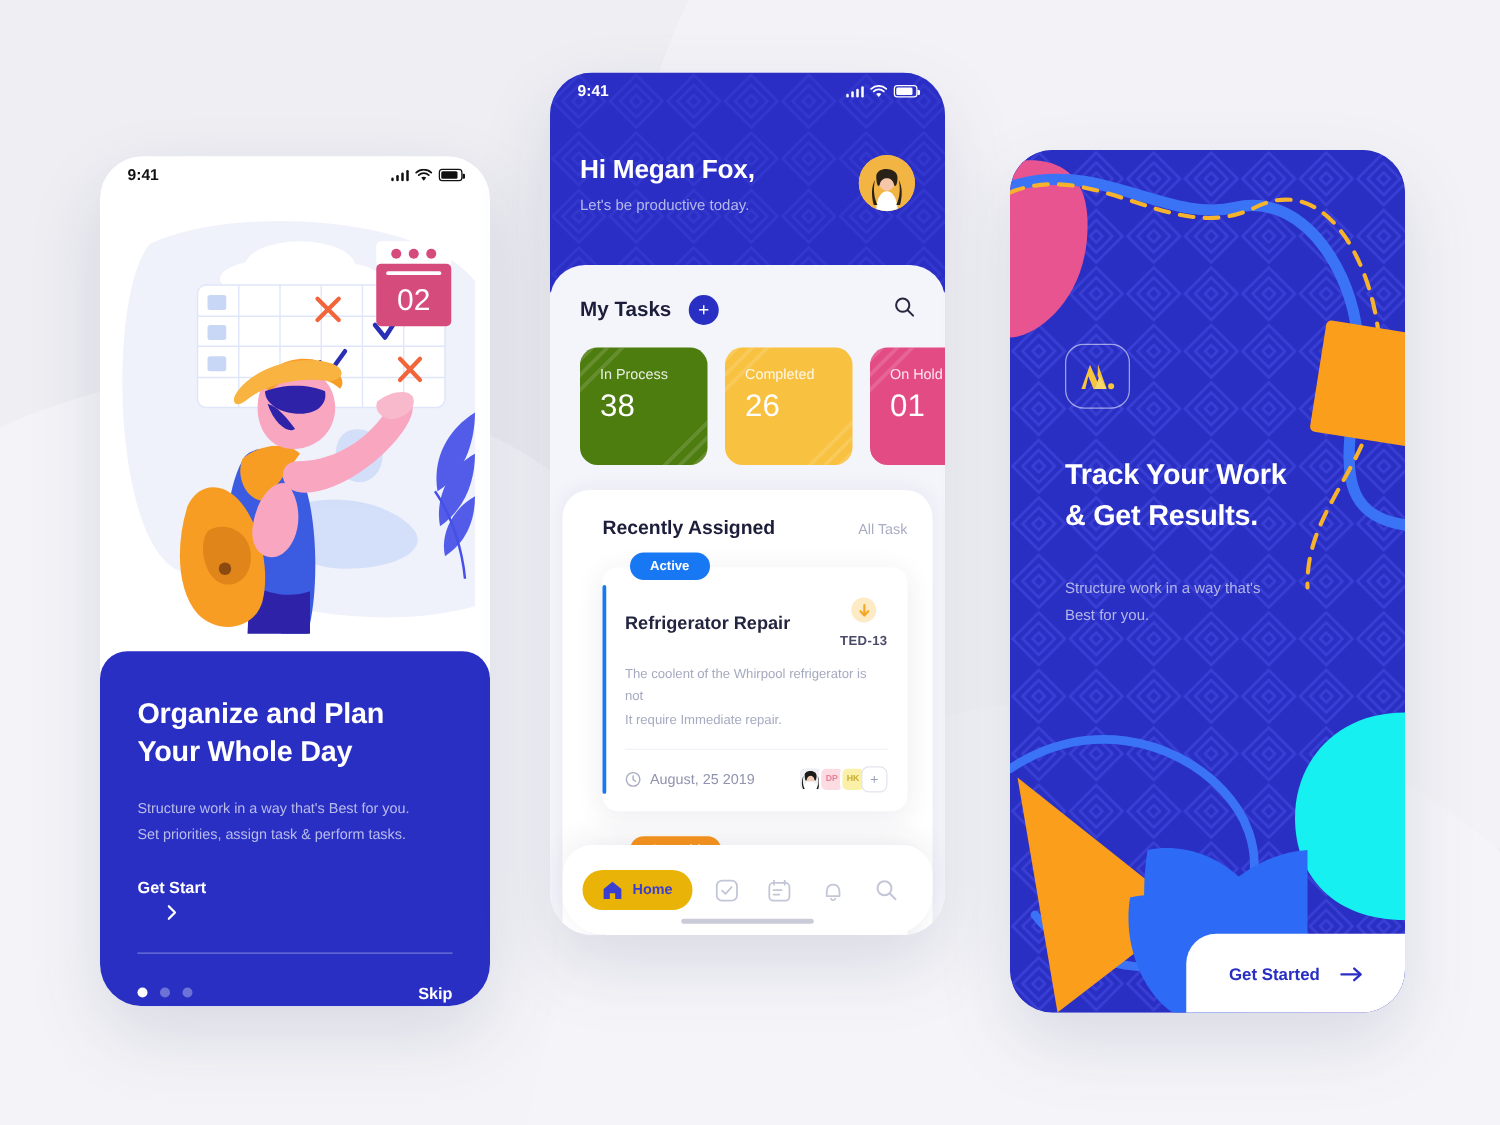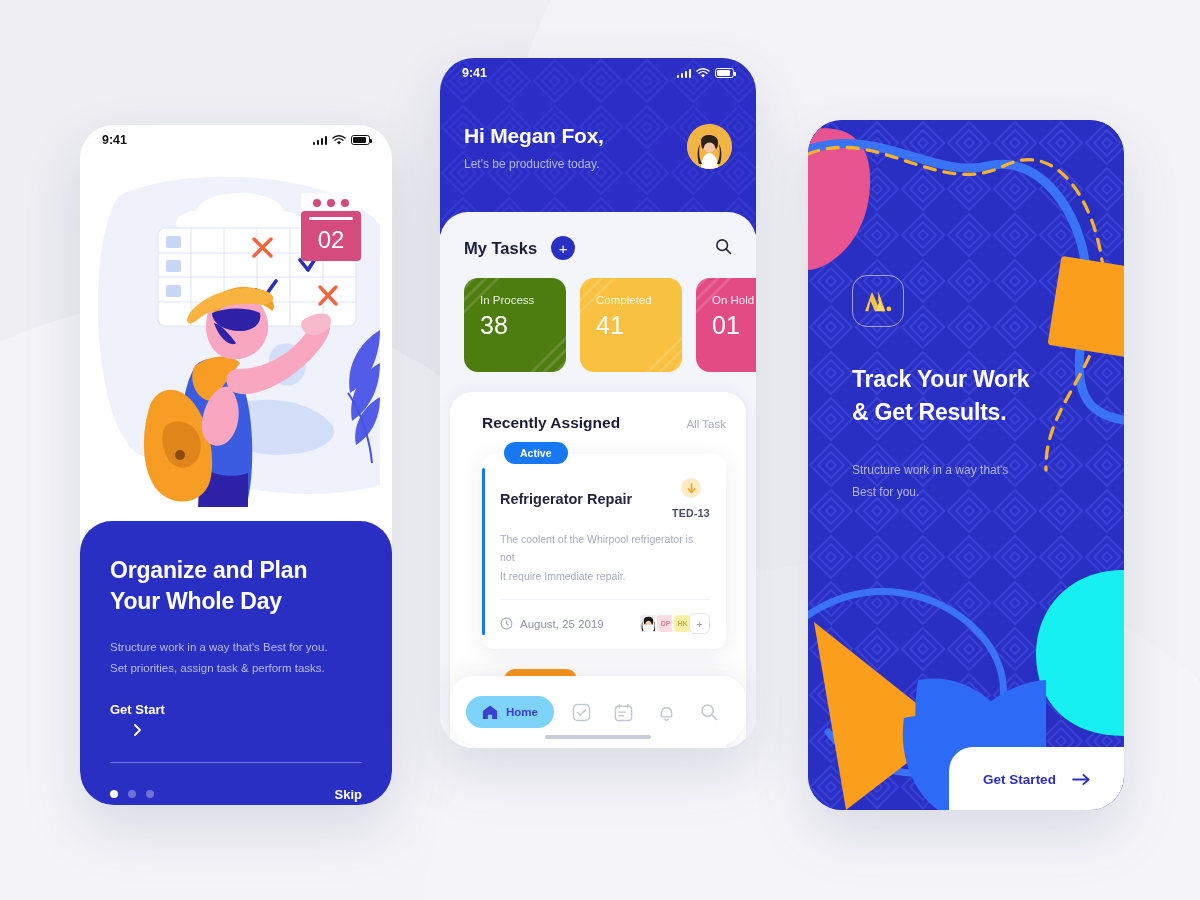--- a/index.html
+++ b/index.html
@@ -41,21 +41,21 @@
   .bars i:nth-child(3){height:7.5px}.bars i:nth-child(4){height:9.5px}
   .batt{ width:19px;height:10px;border:1.4px solid currentColor;border-radius:2.8px;position:relative;padding:1.2px; }
   .batt::after{ content:"";position:absolute;right:-3.2px;top:3px;width:1.8px;height:4px;background:currentColor;border-radius:0 1px 1px 0;}
   .batt i{ display:block;height:100%;width:85%;background:currentColor;border-radius:1.2px;}
 
   
   #phone1{ left:80px; top:125px; width:312px; height:680px; background:#fff; }
   .p1-illo{ position:relative; height:385px; overflow:hidden; }
   .p1-card{
     position:absolute; left:0; right:0; bottom:0; height:284px;
-    background:#2A2FC4; border-radius:32px; padding:34px 30px 0 30px; color:#fff;
+    background:#2A2FC4; border-radius:22px; padding:34px 30px 0 30px; color:#fff;
   }
   .p1-title{ font-size:23px; font-weight:700; line-height:1.35; letter-spacing:-.2px; }
   .p1-sub{ margin-top:20px; font-size:11.5px; line-height:1.85; color:#b9bcea; }
   .p1-getstart{ margin-top:22px; font-size:13px; font-weight:700; display:inline-flex; align-items:center; gap:7px;flex-direction:column; }
   .p1-rule{ margin-top:26px; height:1px; background:rgba(255,255,255,.34); }
   .p1-foot{ margin-top:24px; display:flex; align-items:center; justify-content:space-between; }
   .dots{ display:flex; gap:10px; align-items:center; }
   .dots span{ width:8px;height:8px;border-radius:50%;background:#6d72d6; display:block;}
   .dots span.on{ background:#fff; }
   .p1-skip{ font-size:13px; font-weight:700; }
@@ -103,21 +103,21 @@
   .avatars{ display:flex; }
   .av{ width:21px;height:21px;border-radius:6px;margin-left:-4px;display:flex;align-items:center;justify-content:center;
        font-size:7px;font-weight:700;border:2px solid #fff;}
   .av:first-child{ margin-left:0; }
   .p2-nav{
     position:absolute; left:10px; right:10px; bottom:0; height:72px; background:#fff;
     border-radius:24px 24px 34px 34px; display:flex; align-items:center; padding:0 16px;
     box-shadow:0 -6px 22px rgba(40,40,90,.07);
   }
   .navitem{ flex:1; display:flex; align-items:center; justify-content:center; color:#c3c6d6; }
-  .navitem.active{ flex:0 0 auto; background:#7dd3fc; border-radius:18px; padding:8px 16px; gap:8px;
+  .navitem.active{ flex:0 0 auto; background:#eab308; border-radius:18px; padding:8px 16px; gap:8px;
                    color:#3a3fd0; font-size:11.5px; font-weight:600; margin-right:6px;}
   .homebar{ position:absolute; bottom:9px; left:50%; transform:translateX(-50%);
             width:106px;height:4.5px;border-radius:3px;background:#c9ccd8;}
 
   
   #phone3{ left:808px; top:120px; width:316px; height:690px; background:#2A2FC4; }
   .p3-shapes{ position:absolute; inset:0; overflow:hidden; }
   .p3-content{ position:absolute; left:44px; top:155px; right:30px; }
   .p3-logo{ width:52px;height:52px;border-radius:15px;border:1.5px solid rgba(255,255,255,.55);
             display:flex;align-items:center;justify-content:center; }
@@ -356,21 +356,21 @@
               <path d="M-20 30 L30 -20"></path>
               <path d="M-20 42 L42 -20"></path>
               <path d="M-20 54 L54 -20"></path>
             <path d="M48 114 L122 40"></path>
               <path d="M60 114 L122 52"></path>
               <path d="M72 114 L122 64"></path>
               <path d="M84 114 L122 76"></path>
           </g>
         </svg>
         <div class="lbl">Completed</div>
-        <div class="num">41</div>
+        <div class="num">26</div>
       </div>
       <div class="stat" style="background:#E34B85">
         <svg class="stripes" viewBox="0 0 102 94" preserveAspectRatio="none">
           <g stroke="#fff" stroke-width="3" fill="none">
             <path d="M-20 18 L18 -20"></path>
               <path d="M-20 30 L30 -20"></path>
               <path d="M-20 42 L42 -20"></path>
               <path d="M-20 54 L54 -20"></path>
             <path d="M48 114 L122 40"></path>
               <path d="M60 114 L122 52"></path>

